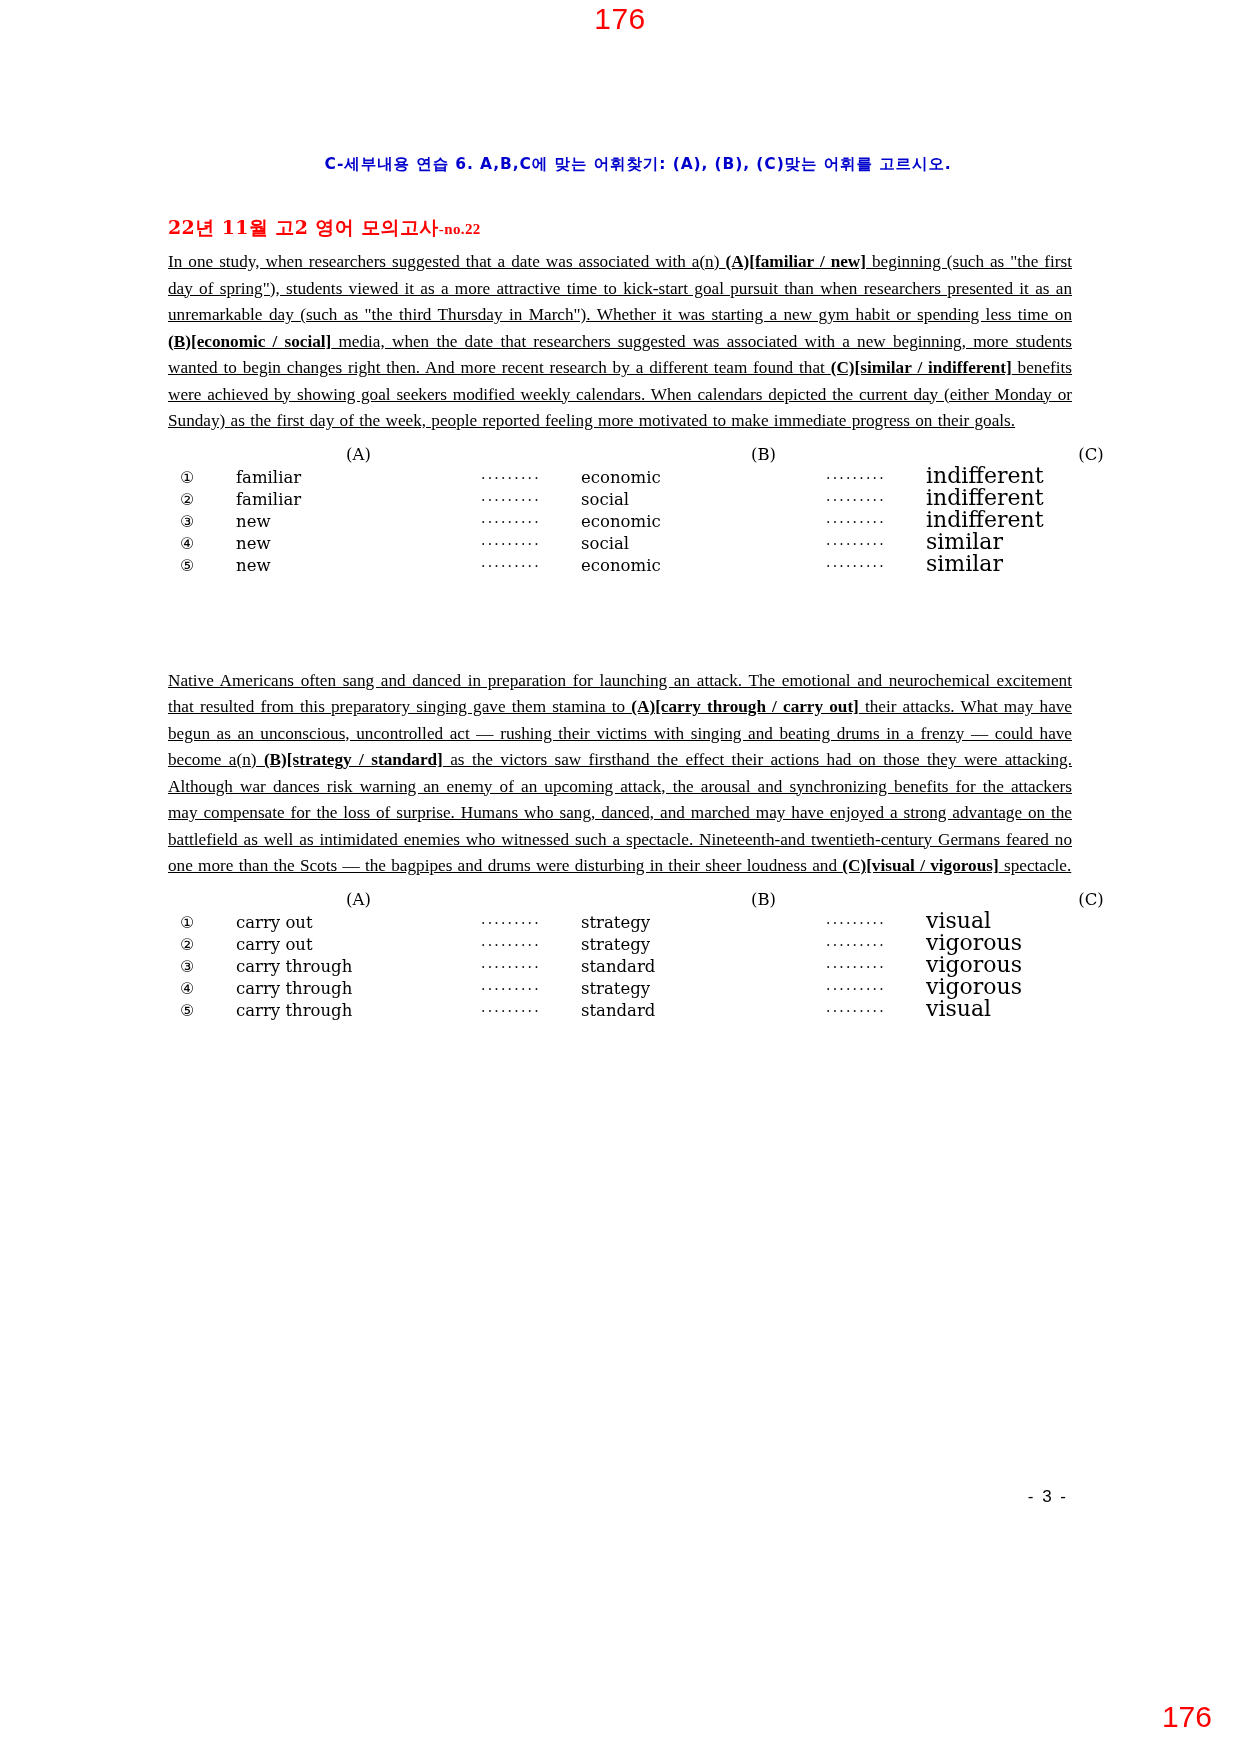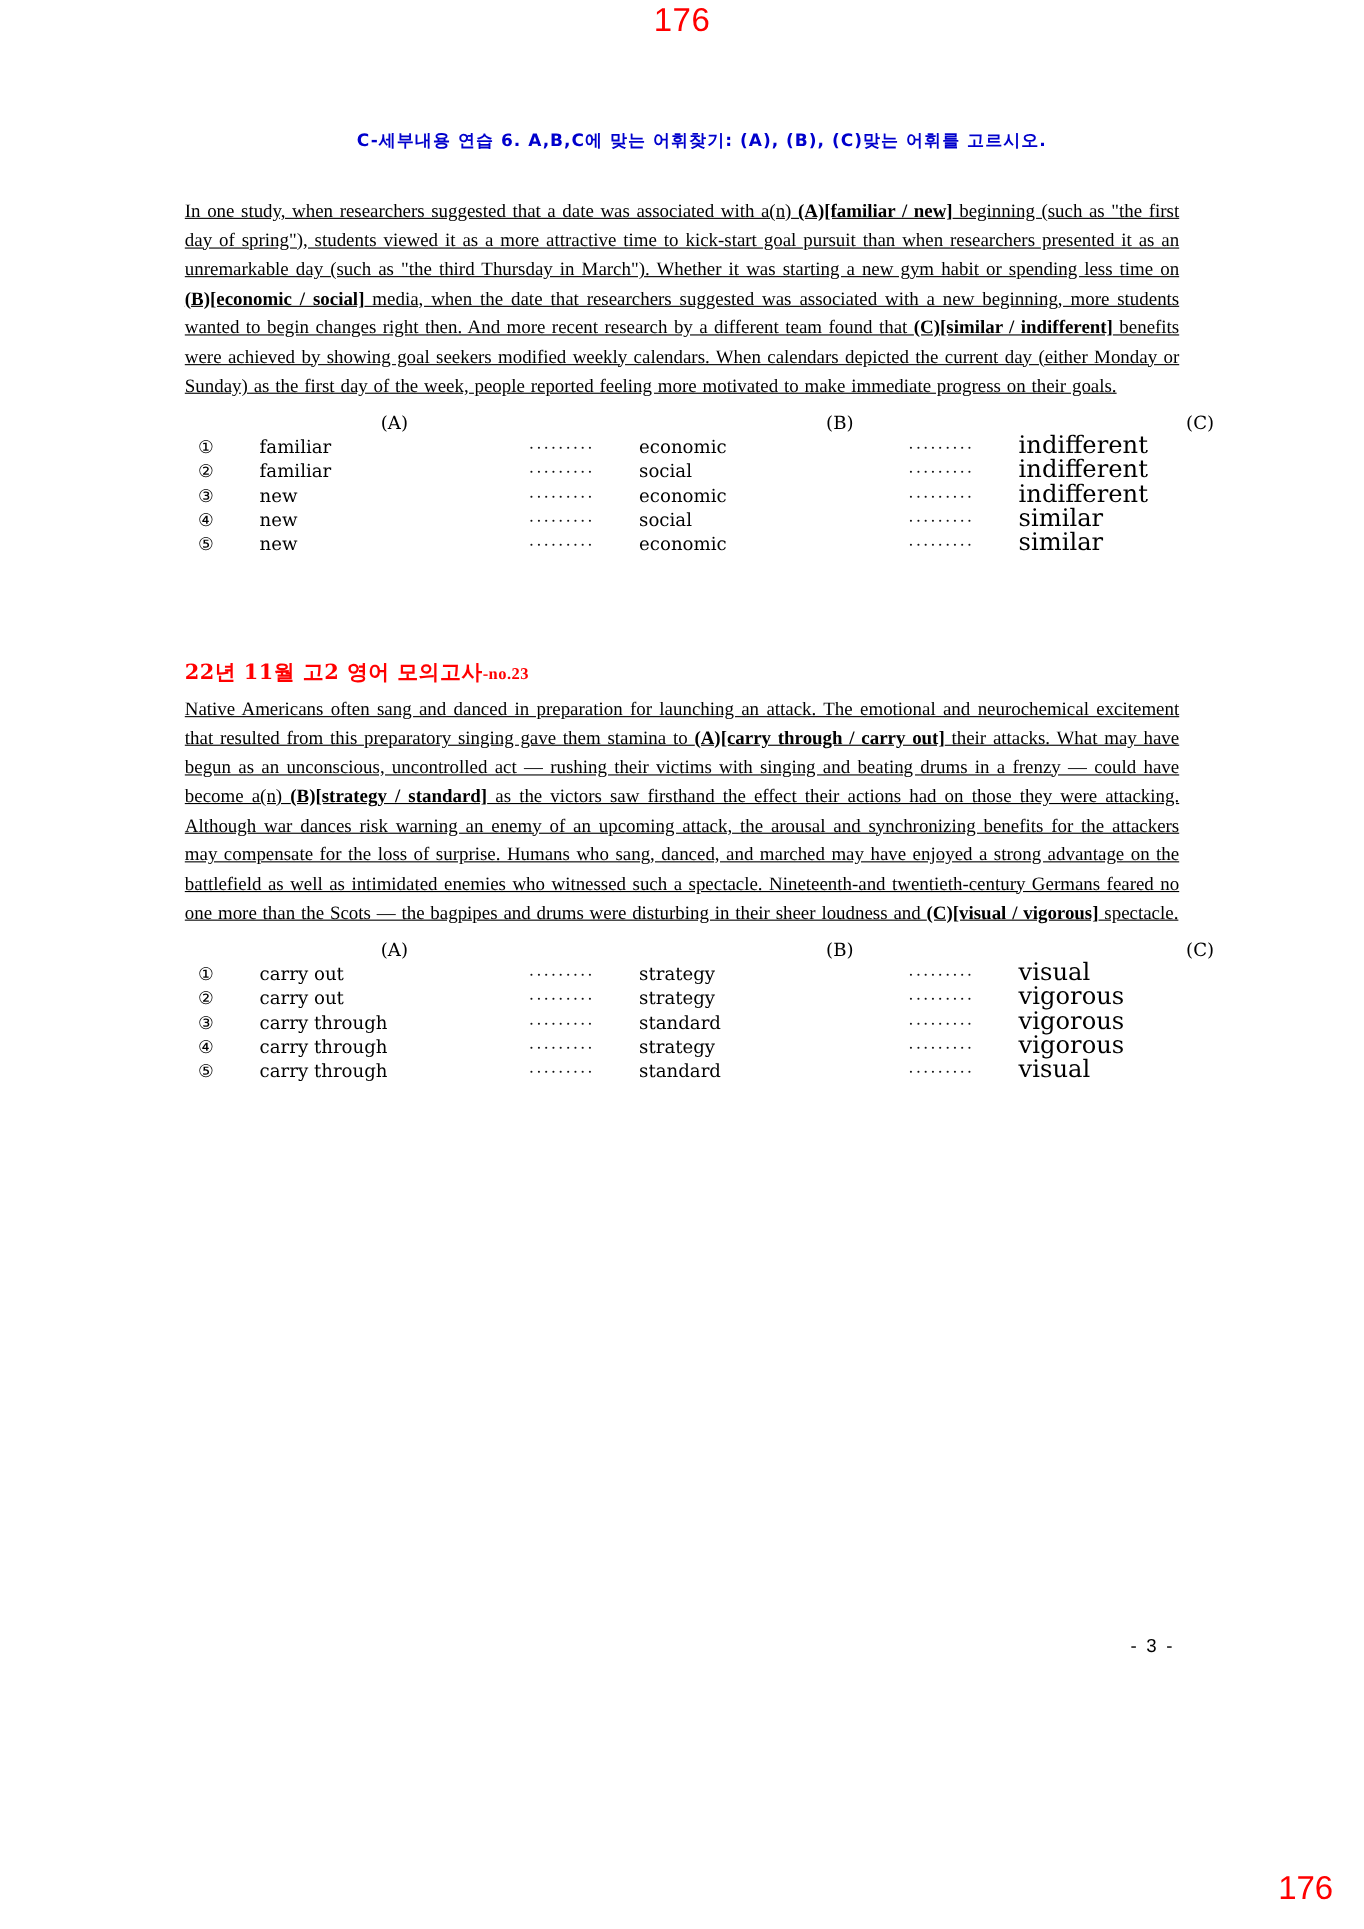--- a/index.html
+++ b/index.html
@@ -49,20 +49,21 @@
   .section-header {
     color: #0000cc;
     font-family: "DejaVu Sans", sans-serif;
     font-weight: bold;
     font-size: 15.5px;
     letter-spacing: 0.9px;
     text-align: center;
     padding-left: 36px;
     margin-bottom: 40px;
     white-space: nowrap;
+    margin-top: 36px;
   }
 
   
   .q-title {
     color: #ff0000;
     font-family: "DejaVu Serif", serif;
     font-weight: bold;
     font-size: 19px;
     letter-spacing: 0.4px;
     margin: 0 0 8px 0;
@@ -174,20 +175,23 @@
 
 <div class="page">
 
   <div class="top-number">176</div>
 
   <div class="content">
 
     <div class="section-header">C-세부내용 연습 6. A,B,C에 맞는 어휘찾기: (A), (B), (C)맞는 어휘를 고르시오.</div>
 
     <div>
+      <div class="q-title">
+        <span>22년 11월 고2 영어 모의고사</span><span class="suffix">-no.22</span>
+      </div>
       <p class="passage"><span>In one study, when researchers suggested that a date was associated with a(n) </span><b>(A)[familiar / new]</b><span> beginning (such as "the first day of spring"), students viewed it as a more attractive time to kick-start goal pursuit than when researchers presented it as an unremarkable day (such as "the third Thursday in March"). Whether it was starting a new gym habit or spending less time on </span><b>(B)[economic / social]</b><span> media, when the date that researchers suggested was associated with a new beginning, more students wanted to begin changes right then. And more recent research by a different team found that </span><b>(C)[similar / indifferent]</b><span> benefits were achieved by showing goal seekers modified weekly calendars. When calendars depicted the current day (either Monday or Sunday) as the first day of the week, people reported feeling more motivated to make immediate progress on their goals.</span></p>
 
       <div class="options">
         <div class="opt-head">
           <span class="col-num"></span>
           <span class="col-a">(A)</span>
           <span class="col-dots"></span>
           <span class="col-b">(B)</span>
           <span class="col-dots"></span>
           <span class="col-c">(C)</span>
@@ -233,23 +237,20 @@
               <span class="col-dots">·········</span>
               <span class="col-c">similar</span>
             </div>
           </div>
       </div>
     </div>
 
     <div class="spacer-between"></div>
 
     <div>
-      <div class="q-title">
-        <span>22년 11월 고2 영어 모의고사</span><span class="suffix">-no.23</span>
-      </div>
       <p class="passage"><span>Native Americans often sang and danced in preparation for launching an attack. The emotional and neurochemical excitement that resulted from this preparatory singing gave them stamina to </span><b>(A)[carry through / carry out]</b><span>  their attacks. What may have begun as an unconscious, uncontrolled act — rushing their victims with singing and beating drums in a frenzy — could have become a(n) </span><b>(B)[strategy / standard]</b><span> as the victors saw firsthand the effect their actions had on those they were attacking. Although war dances risk warning an enemy of an upcoming attack, the arousal and synchronizing benefits for the attackers may compensate for the loss of surprise. Humans who sang, danced, and marched may have enjoyed a strong advantage on the battlefield as well as intimidated enemies who witnessed such a spectacle. Nineteenth-and twentieth-century Germans feared no one more than the Scots — the bagpipes and drums were disturbing in their sheer loudness and </span><b>(C)[visual / vigorous]</b><span> spectacle.</span></p>
 
       <div class="options">
         <div class="opt-head">
           <span class="col-num"></span>
           <span class="col-a">(A)</span>
           <span class="col-dots"></span>
           <span class="col-b">(B)</span>
           <span class="col-dots"></span>
           <span class="col-c">(C)</span>

